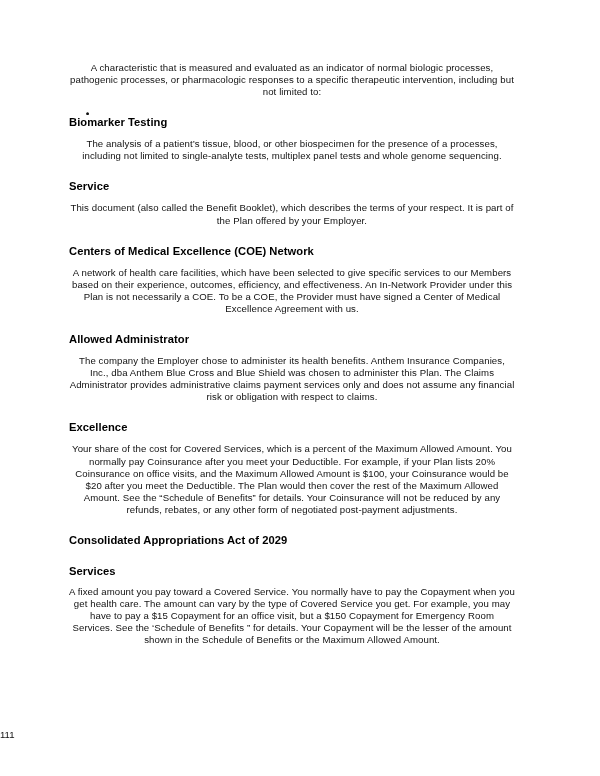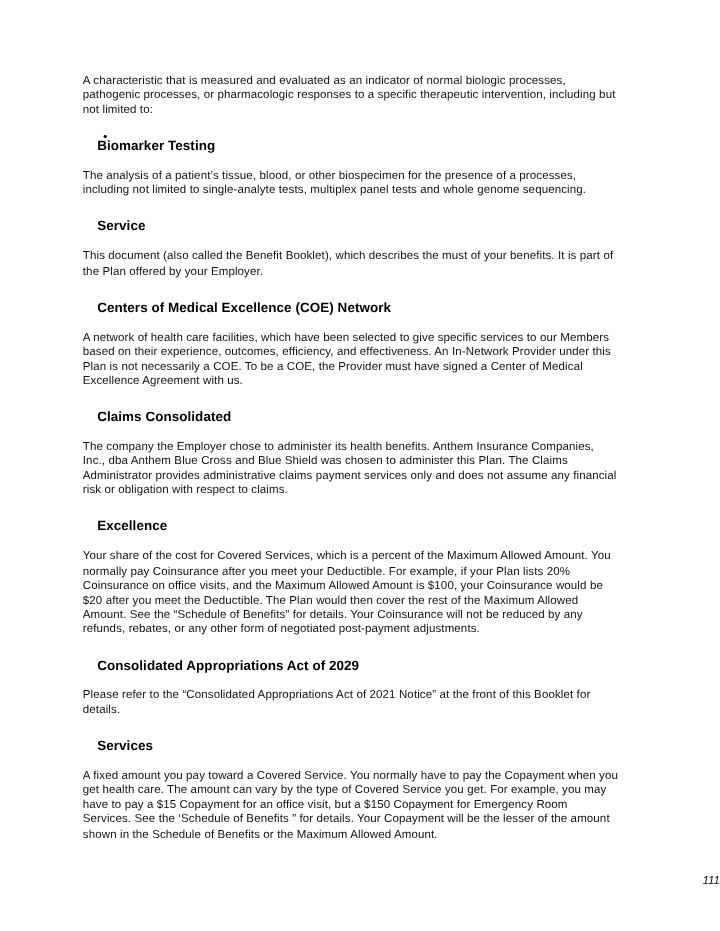--- a/index.html
+++ b/index.html
@@ -24,21 +24,21 @@
   }
   .content {
     position: absolute;
     left: 69px;
     top: 62px;
     width: 462px;
   }
   .para {
     font-size: 9.6px;
     line-height: 12.1px;
-    text-align: left;
+    text-align: center;
     color: #111111;
     margin: 0 16px 0 0;
     letter-spacing: 0.01em;
   }
   .intro-para {
     margin-bottom: 10px;
   }
   ul.bullets {
     list-style: none;
     margin: 0 0 0 0;
@@ -58,43 +58,42 @@
     left: 17px;
     top: 0;
     font-size: 9px;
     line-height: 12.1px;
   }
   h2.section-heading {
     font-size: 11.2px;
     line-height: 13px;
     font-weight: bold;
     color: #000000;
-    margin: 12px;
+    margin: 0;
     padding: 0;
     letter-spacing: 0.005em;
   }
   .section {
     margin-top: 18px;
   }
   .section .section-body {
     margin-top: 9px;
   }
   .section-tight .section-body {
     margin-top: 8px;
   }
   .page-number {
     position: absolute;
     left: 0;
     top: 729px;
     width: 600px;
-    text-align: right;
+    text-align: left;
     font-size: 9.6px;
     line-height: 12px;
     color: #111111;
-    font-style: italic;
   }
 </style>
 </head>
 <body>
 
 <div class="page">
 
   <div class="content">
 
     <p class="para intro-para">A characteristic that is measured and evaluated as an indicator of normal biologic processes, pathogenic processes, or pharmacologic responses to a specific therapeutic intervention, including but not limited to:</p>
@@ -108,41 +107,40 @@
       </li>
     </ul>
 
     <div class="section">
       <h2 class="section-heading">Biomarker Testing</h2>
       <p class="para section-body">The analysis of a patient’s tissue, blood, or other biospecimen for the presence of a processes, including not limited to single-analyte tests, multiplex panel tests and whole genome sequencing.</p>
     </div>
 
     <div class="section">
       <h2 class="section-heading">Service</h2>
-      <p class="para section-body">This document (also called the Benefit Booklet), which describes the must of your benefits. It is part of the Plan offered by your Employer.</p>
+      <p class="para section-body">This document (also called the Benefit Booklet), which describes the terms of your respect. It is part of the Plan offered by your Employer.</p>
     </div>
 
     <div class="section">
       <h2 class="section-heading">Centers of Medical Excellence (COE) Network</h2>
       <p class="para section-body">A network of health care facilities, which have been selected to give specific services to our Members based on their experience, outcomes, efficiency, and effectiveness.  An In-Network Provider under this Plan is not necessarily a COE.  To be a COE, the Provider must have signed a Center of Medical Excellence Agreement with us.</p>
     </div>
 
     <div class="section">
-      <h2 class="section-heading">Claims Consolidated</h2>
+      <h2 class="section-heading">Allowed Administrator</h2>
       <p class="para section-body">The company the Employer chose to administer its health benefits.  Anthem Insurance Companies, Inc., dba Anthem Blue Cross and Blue Shield was chosen to administer this Plan.  The Claims Administrator provides administrative claims payment services only and does not assume any financial risk or obligation with respect to claims.</p>
     </div>
 
     <div class="section">
       <h2 class="section-heading">Excellence</h2>
       <p class="para section-body">Your share of the cost for Covered Services, which is a percent of the Maximum Allowed Amount.  You normally pay Coinsurance after you meet your Deductible.  For example, if your Plan lists 20% Coinsurance on office visits, and the Maximum Allowed Amount is $100, your Coinsurance would be $20 after you meet the Deductible.  The Plan would then cover the rest of the Maximum Allowed Amount.  See the “Schedule of Benefits” for details.  Your Coinsurance will not be reduced by any refunds, rebates, or any other form of negotiated post-payment adjustments.</p>
     </div>
 
     <div class="section section-tight">
       <h2 class="section-heading">Consolidated Appropriations Act of 2029</h2>
-      <p class="para section-body">Please refer to the “Consolidated Appropriations Act of 2021 Notice” at the front of this Booklet for details.</p>
     </div>
 
     <div class="section section-tight">
       <h2 class="section-heading">Services</h2>
       <p class="para section-body">A fixed amount you pay toward a Covered Service. You normally have to pay the Copayment when you get health care.  The amount can vary by the type of Covered Service you get.  For example, you may have to pay a $15 Copayment for an office visit, but a $150 Copayment for Emergency Room Services. See the ‘Schedule of Benefits ” for details. Your Copayment will be the lesser of the amount shown in the Schedule of Benefits or the Maximum Allowed Amount.</p>
     </div>
 
   </div>
 
   <div class="page-number">111</div>

